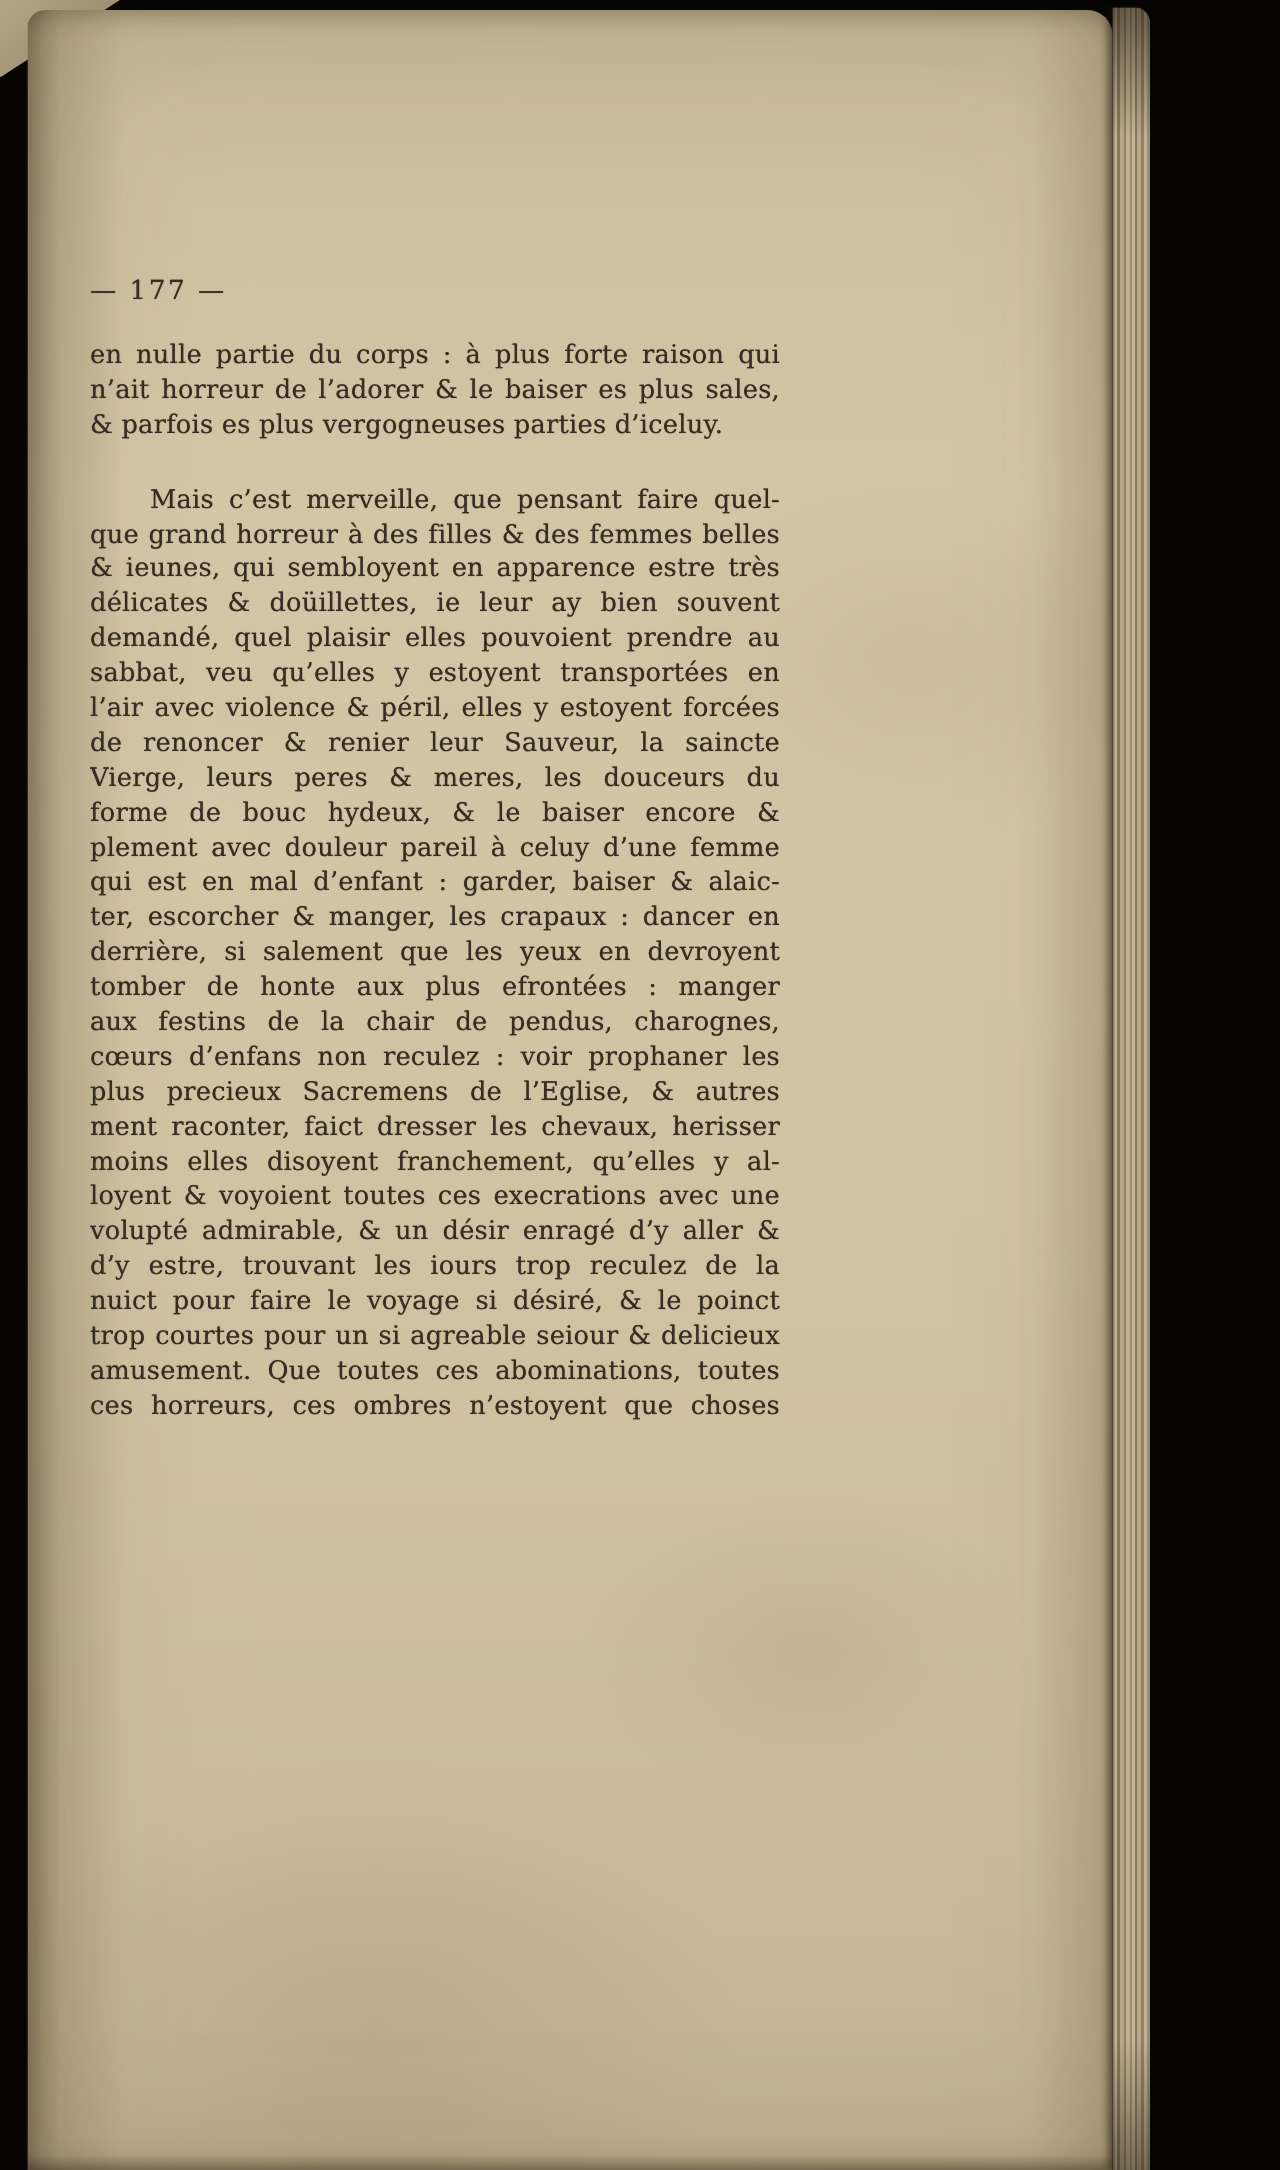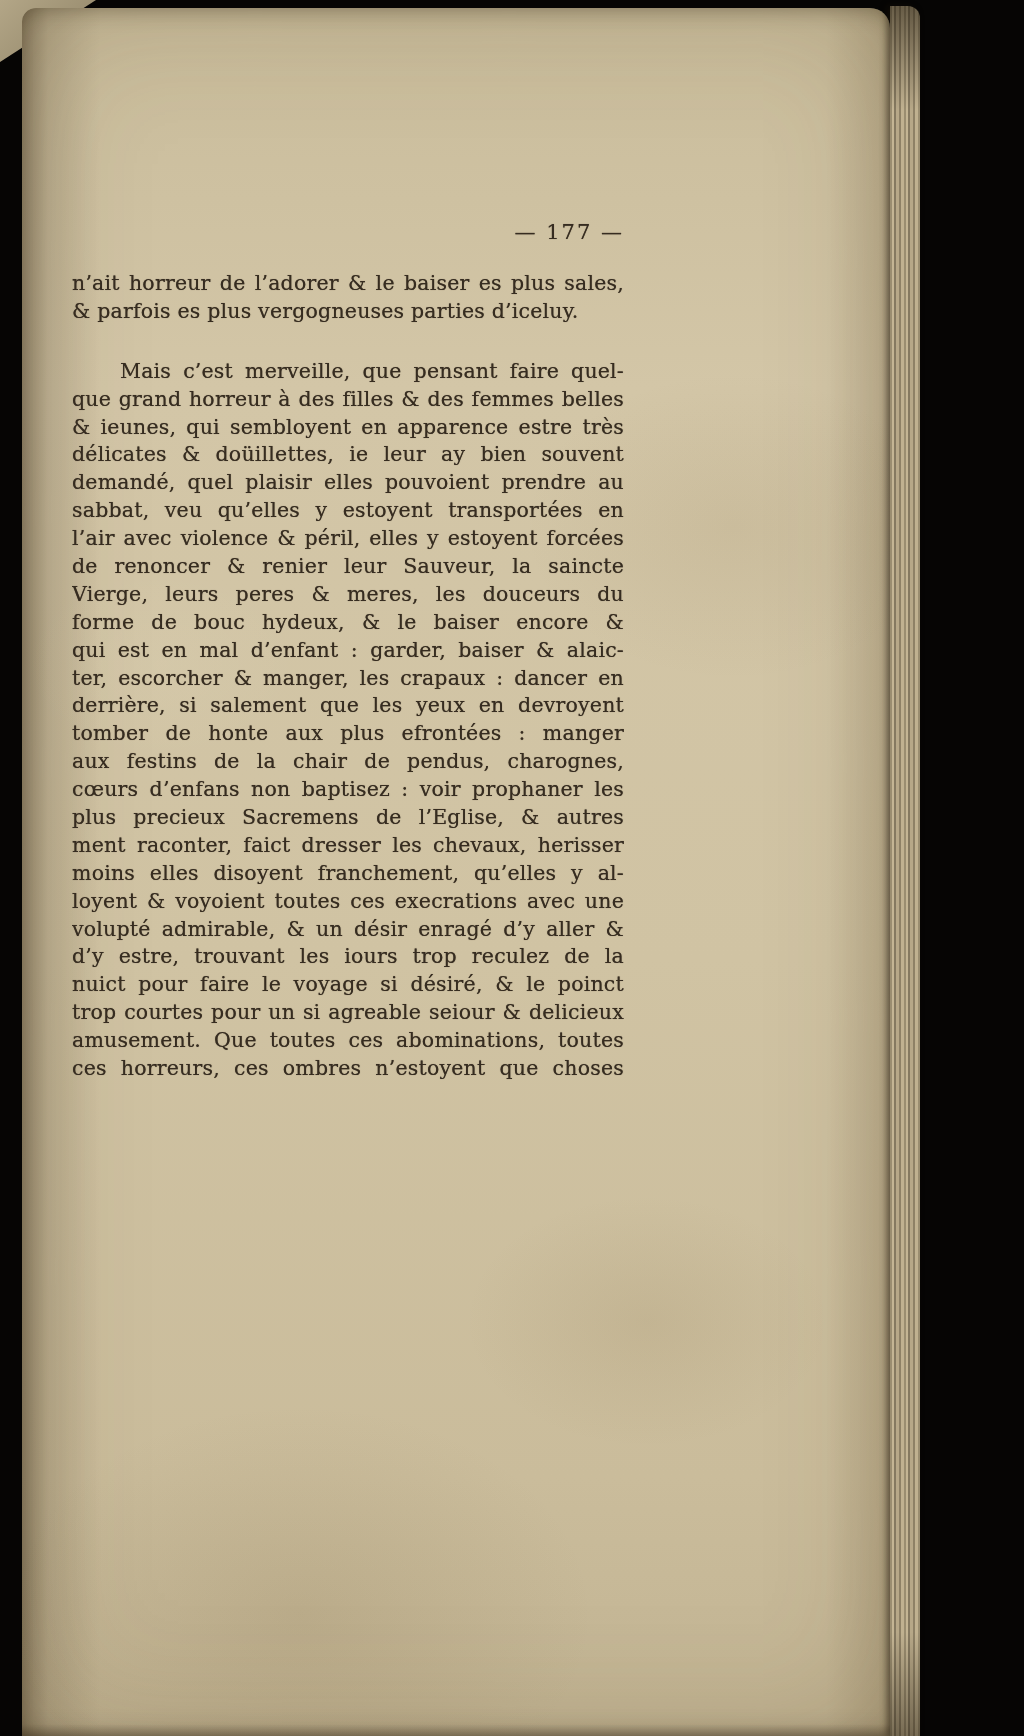--- a/index.html
+++ b/index.html
@@ -69,21 +69,21 @@
   .content {
     position: absolute;
     left: 50px; top: 212px;
     width: 552px;
     color: #362c20;
     font-size: 20.5px;
     text-shadow: 0 0 0.7px rgba(54,44,32,0.75);
     letter-spacing: 0.2px;
   }
   .page-number {
-    text-align: right;
+    text-align: left;
     font-size: 21px;
     letter-spacing: 2px;
     margin-bottom: 26px;
   }
   .paragraph { margin: 0; }
   .paragraph + .paragraph { margin-top: 32px; }
   .line {
     line-height: 27.9px;
     height: 27.9px;
     white-space: normal;
@@ -97,40 +97,42 @@
 </head>
 <body>
 
 <div class="scene">
   <div class="corner-sliver"></div>
   <div class="page">
     <div class="content">
       <div class="page-number">— 177 —</div>
       <div>
           <div class="paragraph">
+            <div class="line">en nulle partie du corps : à plus forte raison qui</div>
             <div class="line">n’ait horreur de l’adorer &amp; le baiser es plus sales,</div>
             <div class="line lastline">&amp; parfois es plus vergogneuses parties d’iceluy.</div>
           </div>
           <div class="paragraph">
             <div class="line indent">Mais c’est merveille, que pensant faire quel-</div>
             <div class="line">que grand horreur à des filles &amp; des femmes belles</div>
             <div class="line">&amp; ieunes, qui sembloyent en apparence estre très</div>
             <div class="line">délicates &amp; doüillettes, ie leur ay bien souvent</div>
             <div class="line">demandé, quel plaisir elles pouvoient prendre au</div>
             <div class="line">sabbat, veu qu’elles y estoyent transportées en</div>
             <div class="line">l’air avec violence &amp; péril, elles y estoyent forcées</div>
             <div class="line">de renoncer &amp; renier leur Sauveur, la saincte</div>
             <div class="line">Vierge, leurs peres &amp; meres, les douceurs du</div>
             <div class="line">forme de bouc hydeux, &amp; le baiser encore &amp;</div>
+            <div class="line">plement avec douleur pareil à celuy d’une femme</div>
             <div class="line">qui est en mal d’enfant : garder, baiser &amp; alaic-</div>
             <div class="line">ter, escorcher &amp; manger, les crapaux : dancer en</div>
             <div class="line">derrière, si salement que les yeux en devroyent</div>
             <div class="line">tomber de honte aux plus efrontées : manger</div>
             <div class="line">aux festins de la chair de pendus, charognes,</div>
-            <div class="line">cœurs d’enfans non baptisez : voir prophaner les</div>
+            <div class="line">cœurs d’enfans non reculez : voir prophaner les</div>
             <div class="line">plus precieux Sacremens de l’Eglise, &amp; autres</div>
             <div class="line">ment raconter, faict dresser les chevaux, herisser</div>
             <div class="line">moins elles disoyent franchement, qu’elles y al-</div>
             <div class="line">loyent &amp; voyoient toutes ces execrations avec une</div>
             <div class="line">volupté admirable, &amp; un désir enragé d’y aller &amp;</div>
             <div class="line">d’y estre, trouvant les iours trop reculez de la</div>
             <div class="line">nuict pour faire le voyage si désiré, &amp; le poinct</div>
             <div class="line">trop courtes pour un si agreable seiour &amp; delicieux</div>
             <div class="line">amusement. Que toutes ces abominations, toutes</div>
             <div class="line">ces horreurs, ces ombres n’estoyent que choses</div>

